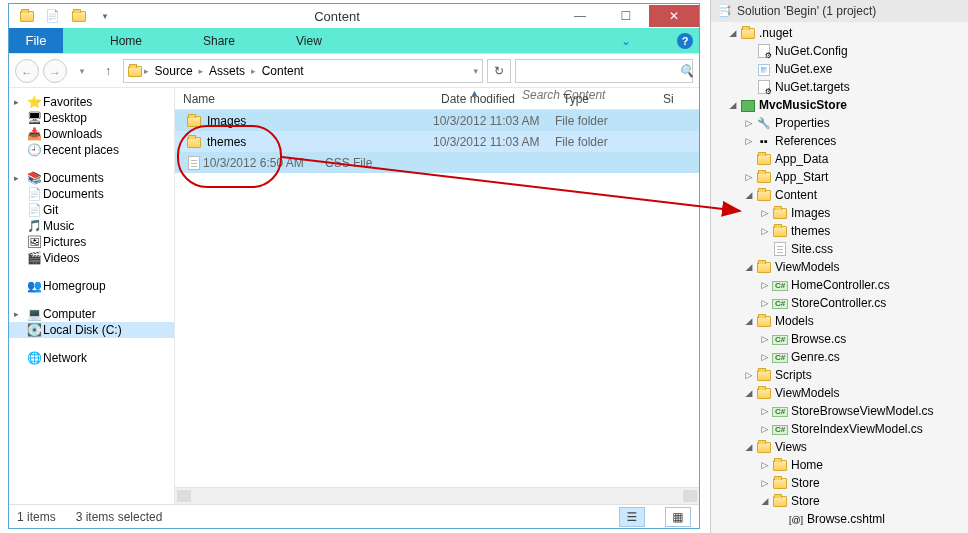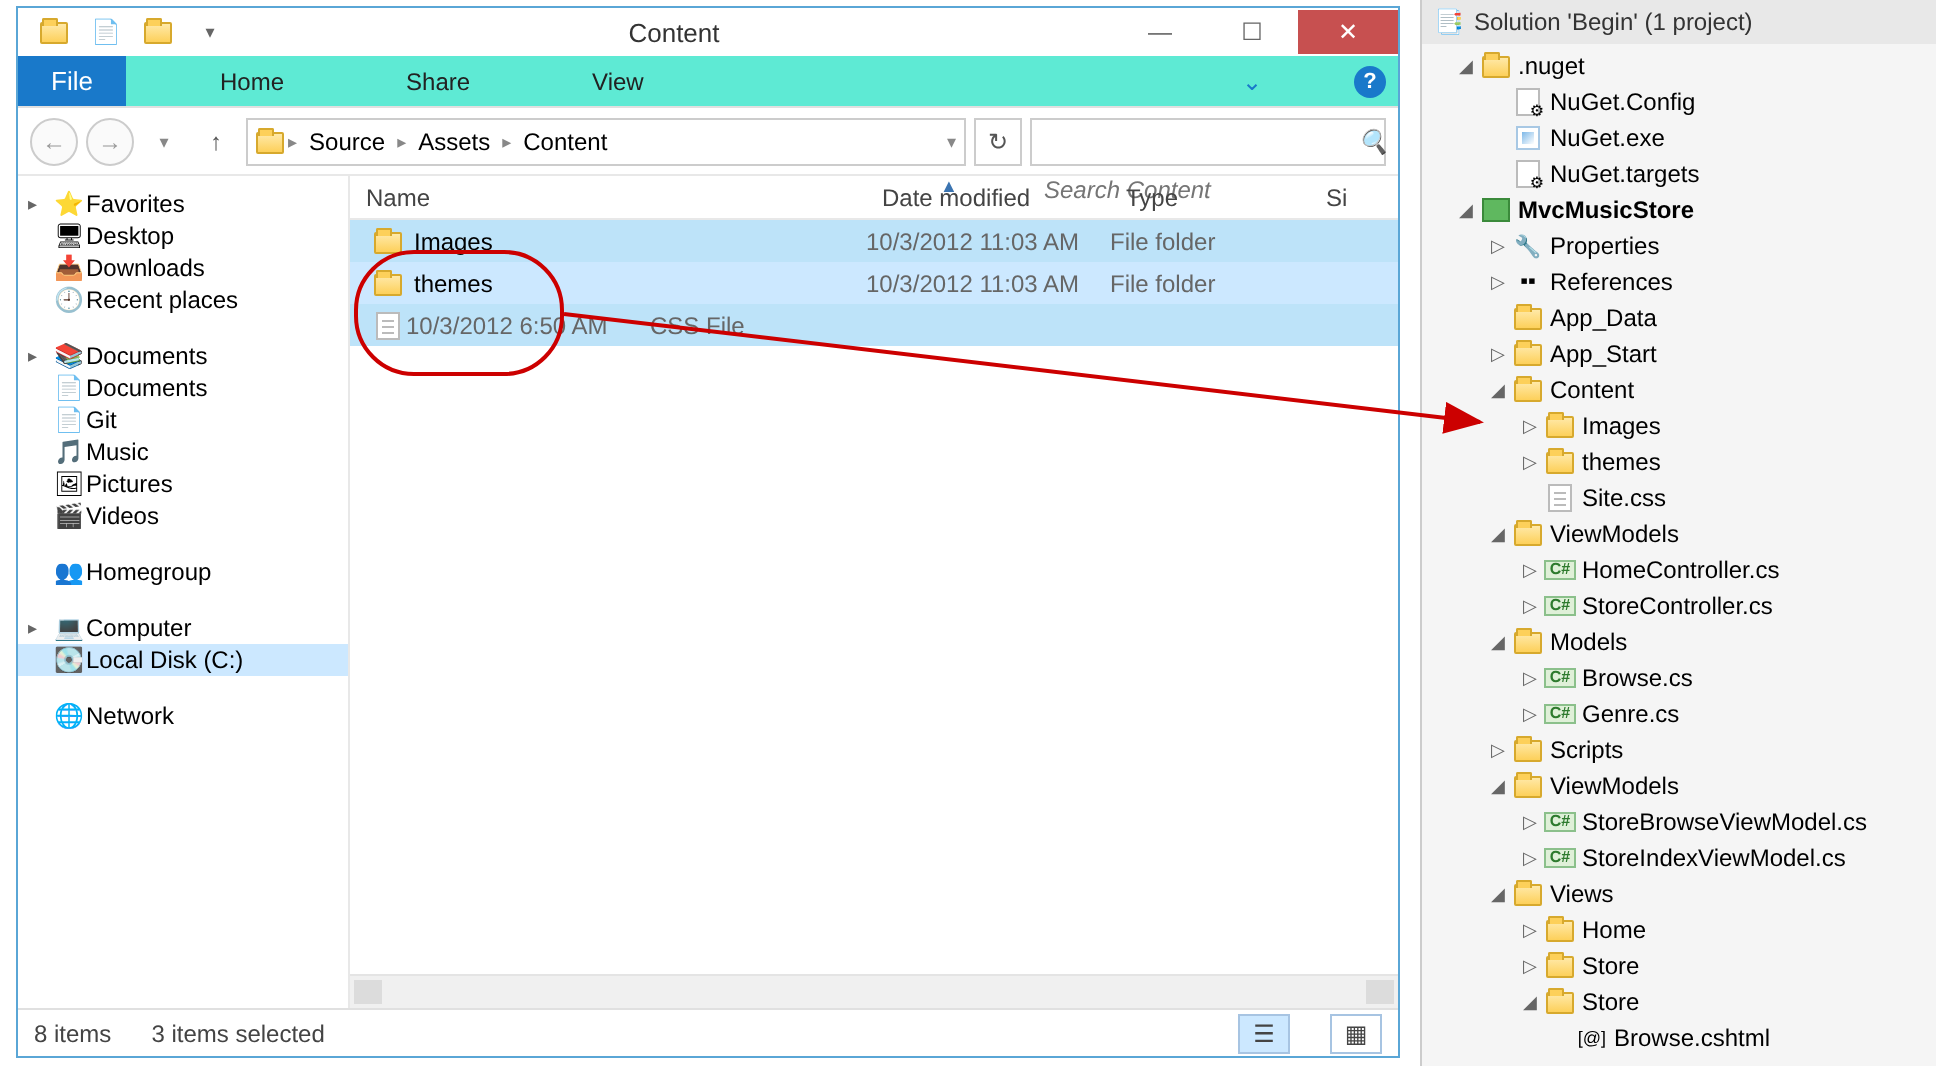--- a/index.html
+++ b/index.html
@@ -215,21 +215,21 @@
             <span class="fr-icon"><span class="file-ic css"></span></span>
             <span class="fr-date">10/3/2012 6:50 AM</span>
             <span class="fr-type">CSS File</span>
           </div>
         </div>
       <div class="scroll-h"></div>
     </div>
   </div>
 
   <div class="statusbar">
-    <span>8 items</span>
+    <span>1 items</span>
     <span>3 items selected</span>
     <span class="status-spacer"></span>
     <span class="view-btn active">☰</span>
     <span class="view-btn">▦</span>
   </div>
 </div>
 
 <div class="solexp">
   <div class="se-title">
     <span class="se-tic">📑</span>

